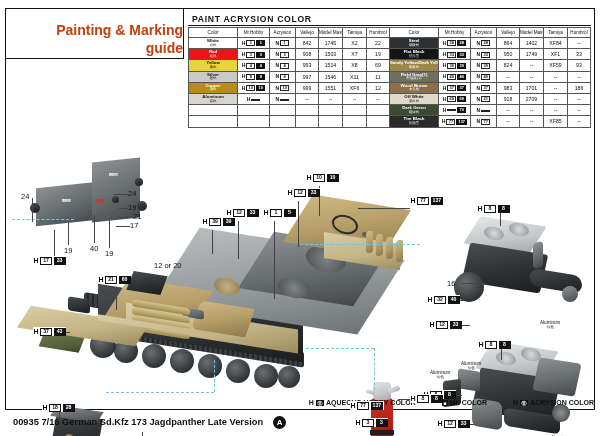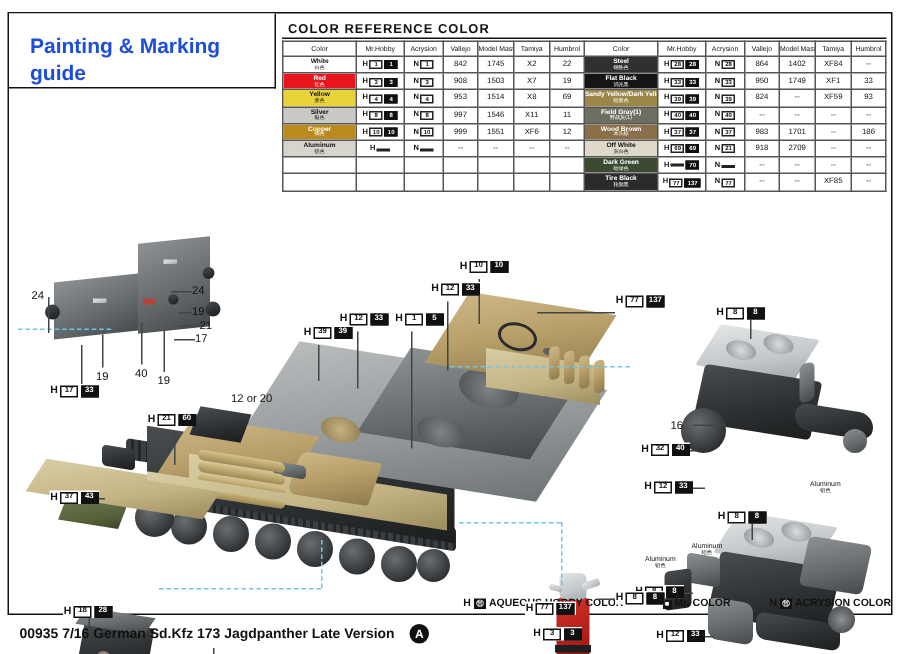--- a/index.html
+++ b/index.html
@@ -7,21 +7,21 @@
   #page{position:relative;width:600px;height:436px;background:#fff;}
 
   
   .frame{position:absolute;left:5px;top:8px;width:590px;height:402px;border:1.2px solid #111;box-sizing:border-box;}
 
   
   .titleblock{position:absolute;left:6px;top:9px;width:178px;height:50px;background:#fff;
               display:flex;flex-direction:column;justify-content:center;padding-left:14px;box-sizing:border-box;
               border-right:1.2px solid #111;border-bottom:1.2px solid #111;}
   .cn-title{font-size:14.5px;letter-spacing:2.6px;color:#111;line-height:1.2;font-family:"DejaVu Sans",sans-serif;}
-  .en-title{font-size:14px;font-weight:bold;color:#1d4ed8;line-height:1.25;margin-top:12px;}
+  .en-title{font-size:14px;font-weight:bold;color:#c2410c;line-height:1.25;margin-top:12px;text-align:right;}
 
   
   .paint-wrap{position:absolute;left:188px;top:14px;width:403px;height:98px;}
   .paint-hdr{font-size:8.6px;font-weight:bold;letter-spacing:.7px;color:#111;
              border-bottom:1.6px solid #111;padding:0 0 1px 4px;margin-bottom:1px;}
   table.paint{border-collapse:collapse;width:403px;table-layout:fixed;}
   table.paint td,table.paint th{border:0.6px solid #555;font-size:5.2px;text-align:center;
         padding:0;height:8.6px;color:#111;overflow:hidden;white-space:nowrap;}
   table.paint th{font-size:4.6px;font-weight:normal;height:9px;}
   .c-color{width:44px;}
@@ -91,21 +91,21 @@
 <body>
 <div id="page">
 
 <div class="frame"></div>
 
 <div class="titleblock">
   <div class="en-title">Painting &amp; Marking guide</div>
 </div>
 
 <div class="paint-wrap">
-  <div class="paint-hdr">COLOR  REFERENCE COLOR</div>
+  <div class="paint-hdr">PAINT  ACRYSION COLOR</div>
   <table class="paint">
     <thead>
       <tr>
         <th class="c-color">Color</th>
         <th class="c-mh">Mr.Hobby</th>
         <th class="c-ac">Acrysion</th>
         <th class="c-vj">Vallejo</th>
         <th class="c-mm">Model Master</th>
         <th class="c-tm">Tamiya</th>
         <th class="c-hb">Humbrol</th>

